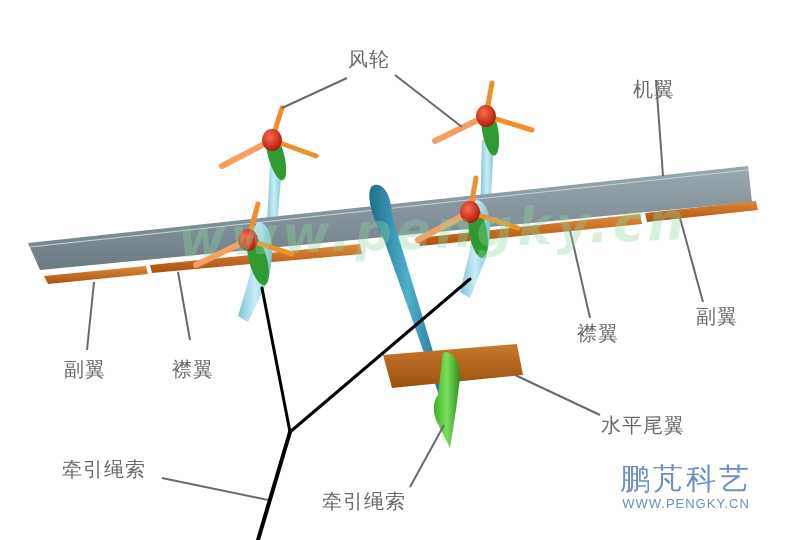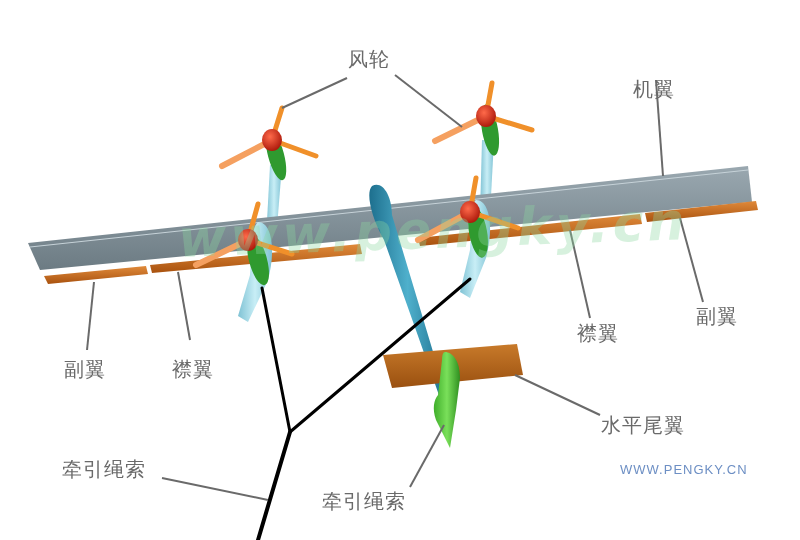--- a/index.html
+++ b/index.html
@@ -138,14 +138,15 @@
 <div class="label" style="left:633px; top:44px;margin-top:32px;">机翼</div>
 <div class="label" style="left:64px; top:356px;">副翼</div>
 <div class="label" style="left:172px; top:356px;">襟翼</div>
 <div class="label" style="left:577px; top:320px;">襟翼</div>
 <div class="label" style="left:696px; top:303px;">副翼</div>
 <div class="label" style="left:601px; top:412px;text-align:center;">水平尾翼</div>
 <div class="label" style="left:322px; top:488px;">牵引绳索</div>
 <div class="label" style="left:62px; top:456px;">牵引绳索</div>
 
 <div class="brand">
+  <div class="brand-cn">鹏芃科艺</div>
   <div class="brand-en">WWW.PENGKY.CN</div>
 </div>
 
 </body></html>

